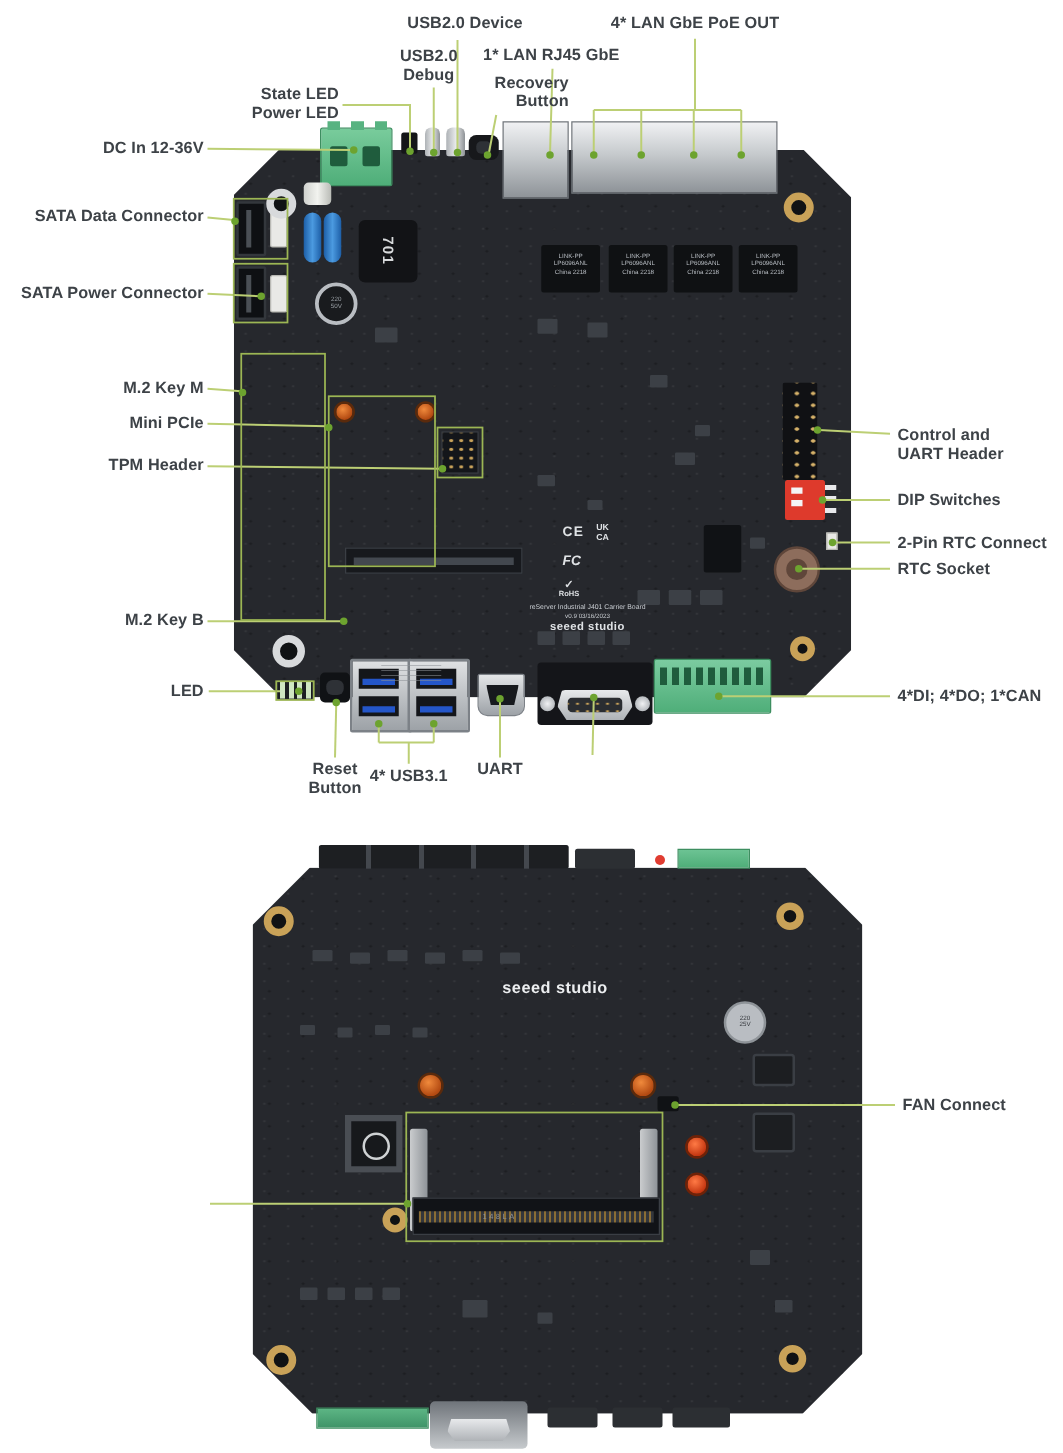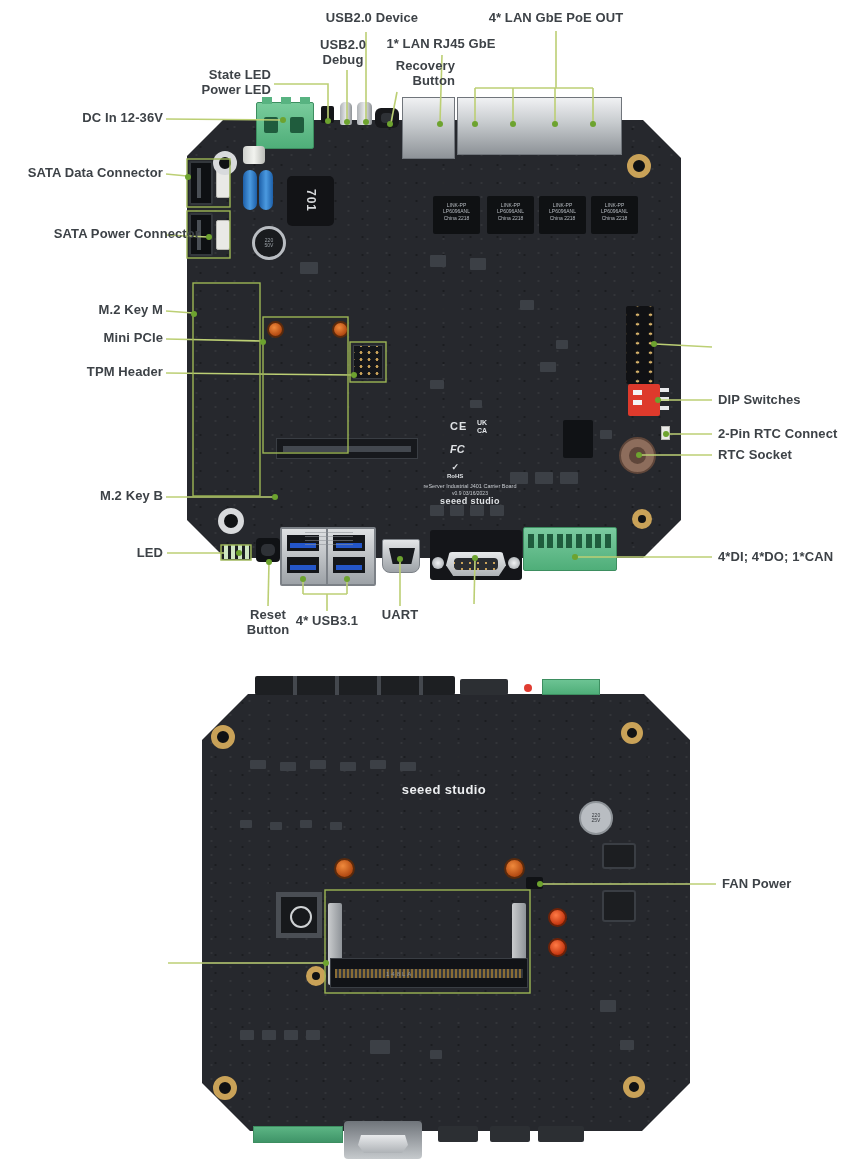--- a/index.html
+++ b/index.html
@@ -145,21 +145,21 @@
   .callout{position:absolute;z-index:31;font-size:13px;font-weight:600;color:#3d4247;
      line-height:1.16;white-space:pre-line;letter-spacing:.1px;}
   #cl-usb20-device{left:302px;top:10px;width:140px;text-align:center;}
   #cl-usb20-debug{left:288px;top:37px;width:110px;text-align:center;}
   #cl-lan-rj45{left:356px;top:36px;width:170px;text-align:center;}
   #cl-lan-poe{left:471px;top:10px;width:170px;text-align:center;}
   #cl-recovery{left:345px;top:58px;width:110px;text-align:right;}
   #cl-state-led{left:150px;top:67px;width:121px;text-align:right;}
   #cl-dc-in{left:0;top:110px;width:163px;text-align:right;}
   #cl-sata-data{left:0;top:165px;width:163px;text-align:right;}
-  #cl-sata-power{left:0;top:226px;width:163px;text-align:right;margin-left:37px;}
+  #cl-sata-power{left:0;top:226px;width:163px;text-align:right;}
   #cl-m2-key-m{left:0;top:302px;width:163px;text-align:right;}
   #cl-mini-pcie{left:0;top:330px;width:163px;text-align:right;}
   #cl-tpm{left:0;top:364px;width:163px;text-align:right;}
   #cl-m2-key-b{left:0;top:488px;width:163px;text-align:right;}
   #cl-led{left:0;top:545px;width:163px;text-align:right;}
   #cl-reset{left:213px;top:607px;width:110px;text-align:center;}
   #cl-usb31{left:272px;top:613px;width:110px;text-align:center;}
   #cl-hdmi{left:345px;top:607px;width:110px;text-align:center;}
   #cl-com{left:405px;top:605px;width:140px;text-align:center;}
   #cl-control-uart{left:718px;top:340px;width:130px;}
@@ -463,19 +463,21 @@
   <div class="callout" id="cl-sata-power">SATA Power Connector</div>
   <div class="callout" id="cl-m2-key-m">M.2 Key M</div>
   <div class="callout" id="cl-mini-pcie">Mini PCIe</div>
   <div class="callout" id="cl-tpm">TPM Header</div>
   <div class="callout" id="cl-m2-key-b">M.2 Key B</div>
   <div class="callout" id="cl-led">LED</div>
   <div class="callout" id="cl-reset">Reset
 Button</div>
   <div class="callout" id="cl-usb31">4* USB3.1</div>
   <div class="callout" id="cl-hdmi">UART</div>
+  <div class="callout" id="cl-control-uart">Control and
+UART Header</div>
   <div class="callout" id="cl-dip">DIP Switches</div>
   <div class="callout" id="cl-rtc-connect">2-Pin RTC Connect</div>
   <div class="callout" id="cl-rtc-socket">RTC Socket</div>
   <div class="callout" id="cl-di-do-can">4*DI; 4*DO; 1*CAN</div>
-  <div class="callout" id="cl-fan">FAN Power</div>
+  <div class="callout" id="cl-fan">FAN Connect</div>
 
 </div>
 
 </body></html>

